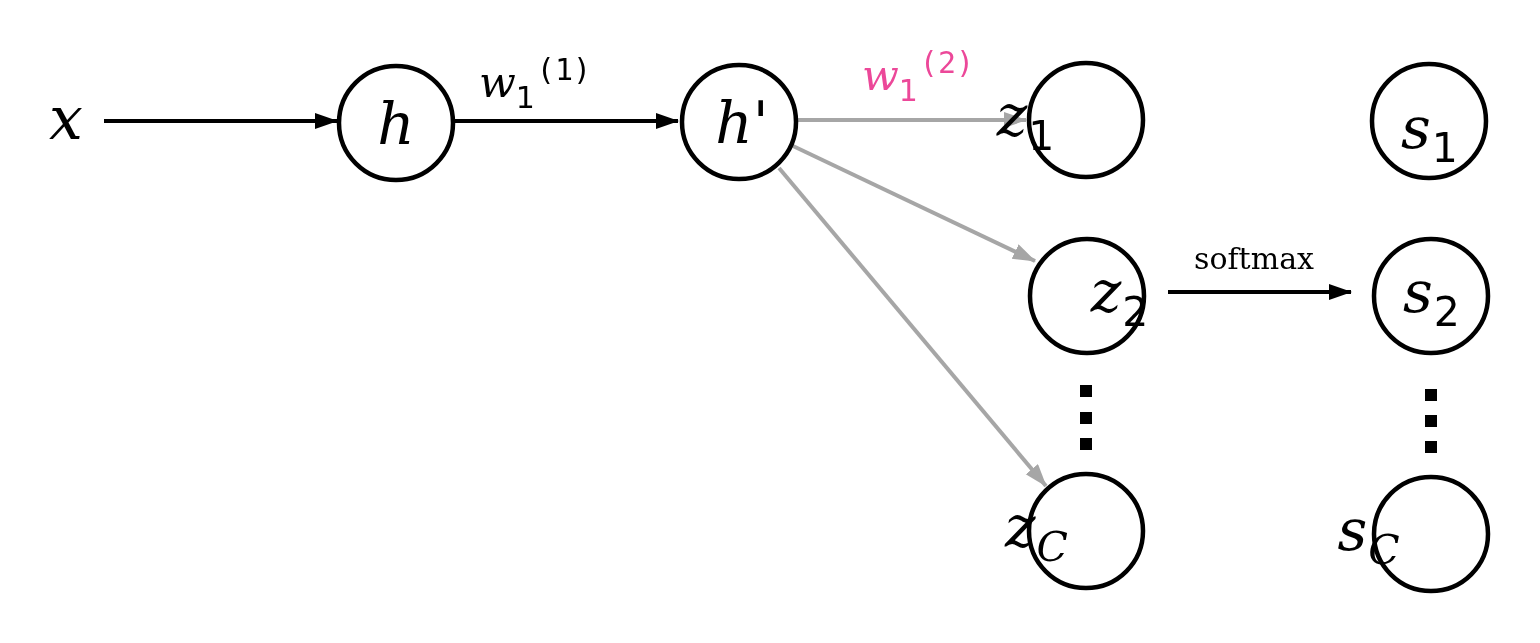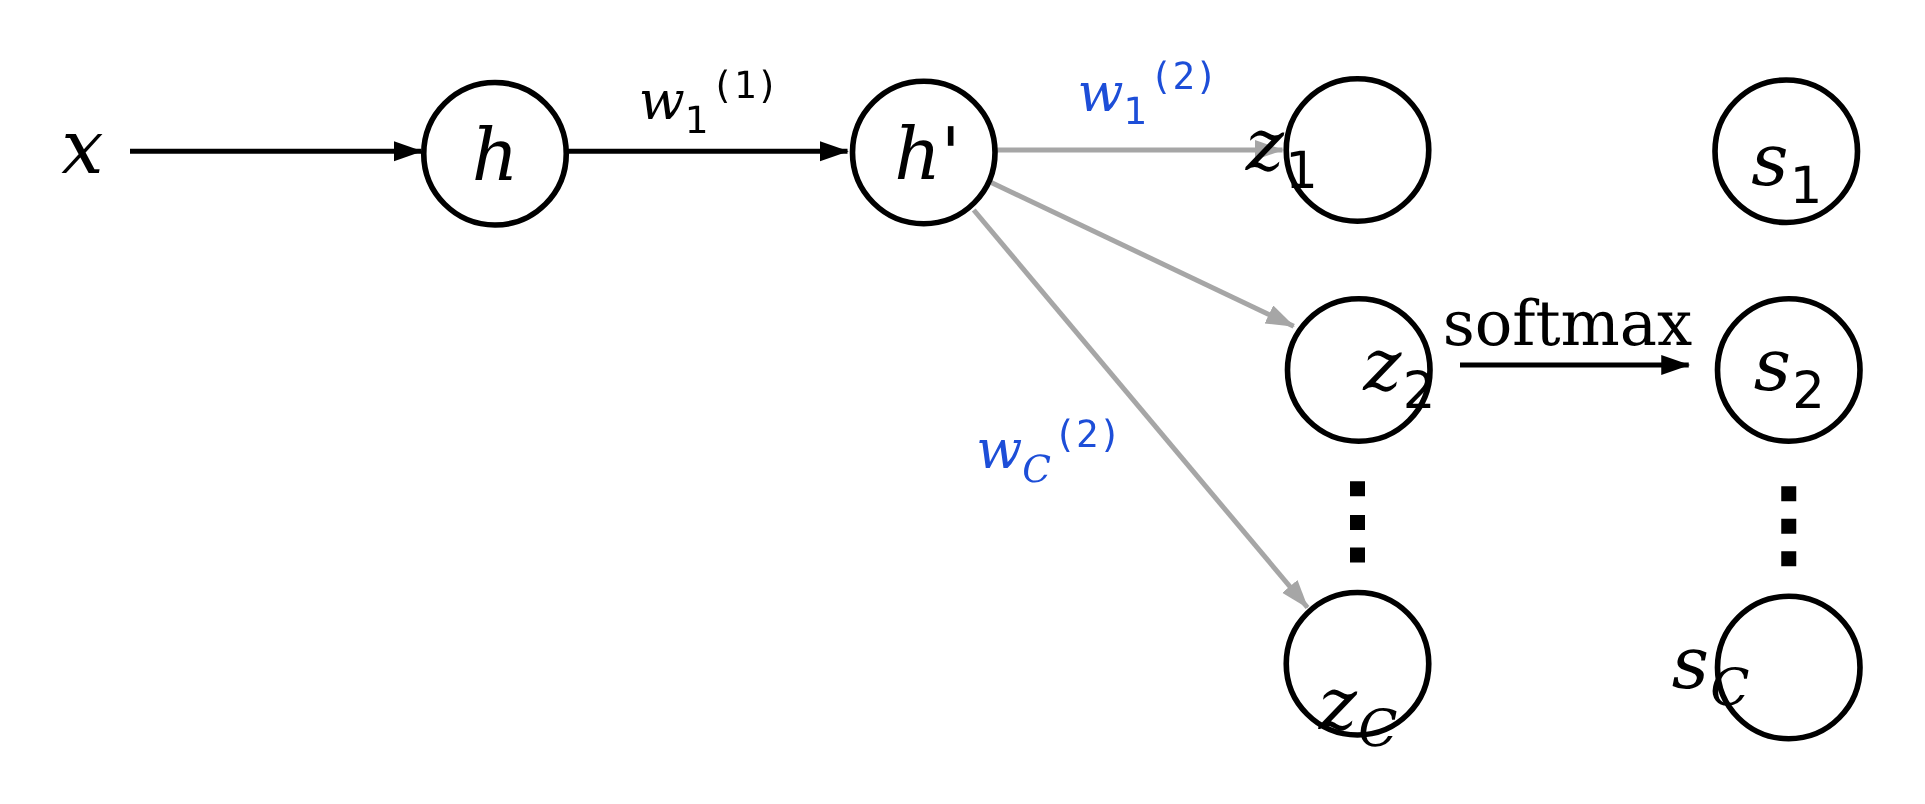--- a/index.html
+++ b/index.html
@@ -51,22 +51,22 @@
   }
   .e-sup {
     display: inline-block;
     font-size: 30px;
     font-style: normal;
     font-family: "DejaVu Sans Mono", monospace;
     position: relative;
     top: -17px;
     left: 2px;
   }
-  .gray { color: #1d4ed8; }
-  .softmax-label { font-size: 50px; font-style: normal; }
+  .gray { color: #ec4899; }
+  .softmax-label { font-size: 30px; font-style: normal; }
   .input-label { font-size: 60px; font-style: italic; }
 </style>
 </head>
 <body>
 
 <div class="canvas">
 
   <svg class="gfx" width="1540" height="643" viewBox="0 0 1540 643">
     <defs>
       <marker id="ah-black" markerUnits="userSpaceOnUse" markerWidth="28" markerHeight="20" refX="22" refY="8" orient="auto">
@@ -103,51 +103,48 @@
     <g>
       <rect x="1425" y="389" width="12" height="12" fill="#000000"></rect>
       <rect x="1425" y="415" width="12" height="12" fill="#000000"></rect>
       <rect x="1425" y="441" width="12" height="12" fill="#000000"></rect>
     </g>
   </svg>
 
   <div class="pos input-label" style="left:66px; top:118px;">x</div>
 
 
-  <div class="pos edge-label" style="left:566px; top:82px;">
+  <div class="pos edge-label" style="left:534px; top:82px;">
     <span class="e-base">w</span><span class="e-sub">1</span><span class="e-sup">(1)</span>
   </div>
 
   <div class="pos edge-label gray" style="left:917px; top:75px;">
     <span class="e-base">w</span><span class="e-sub">1</span><span class="e-sup">(2)</span>
   </div>
 
-  <div class="pos edge-label gray" style="left:838px; top:361px;">
-    <span class="e-base">w</span><span class="e-sub it">C</span><span class="e-sup">(2)</span>
-  </div>
 
   <div class="pos softmax-label" style="left:1254px; top:259px;">softmax</div>
 
   <div class="pos node-label" style="left:396px; top:124px;">
     <span>h</span>
   </div>
 
   <div class="pos node-label" style="left:742px; top:123px;">
     <span>h'</span>
   </div>
 
   <div class="pos node-label" style="left:1025px; top:116px;">
     <span>z</span><span class="node-sub">1</span>
   </div>
 
   <div class="pos node-label" style="left:1087px; top:292px;margin-left:32px;">
     <span>z</span><span class="node-sub">2</span>
   </div>
 
-  <div class="pos node-label" style="left:1086px; top:527px;margin-top:36px;">
+  <div class="pos node-label" style="left:1036px; top:527px;">
     <span>z</span><span class="node-sub it">C</span>
   </div>
 
   <div class="pos node-label" style="left:1429px; top:128px;">
     <span>s</span><span class="node-sub">1</span>
   </div>
 
   <div class="pos node-label" style="left:1431px; top:292px;">
     <span>s</span><span class="node-sub">2</span>
   </div>

